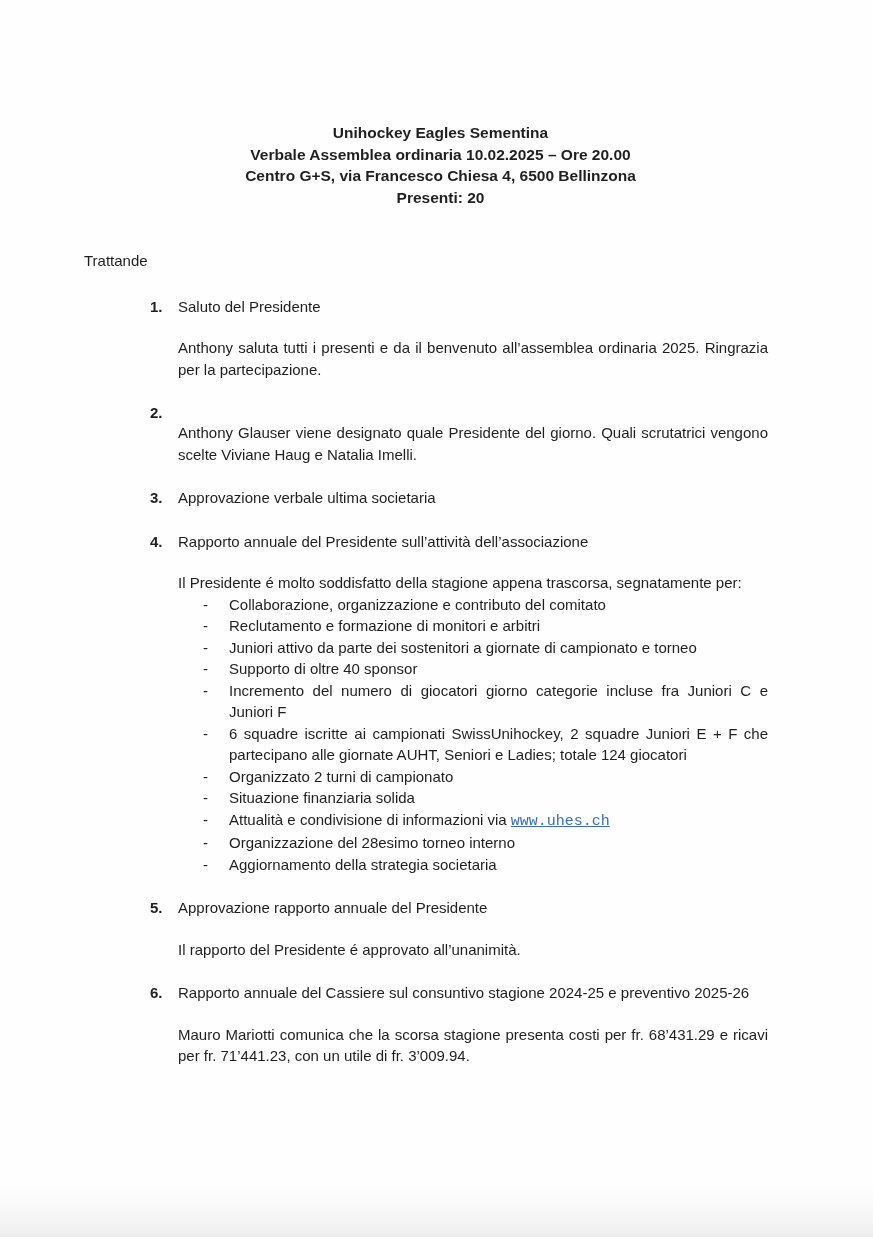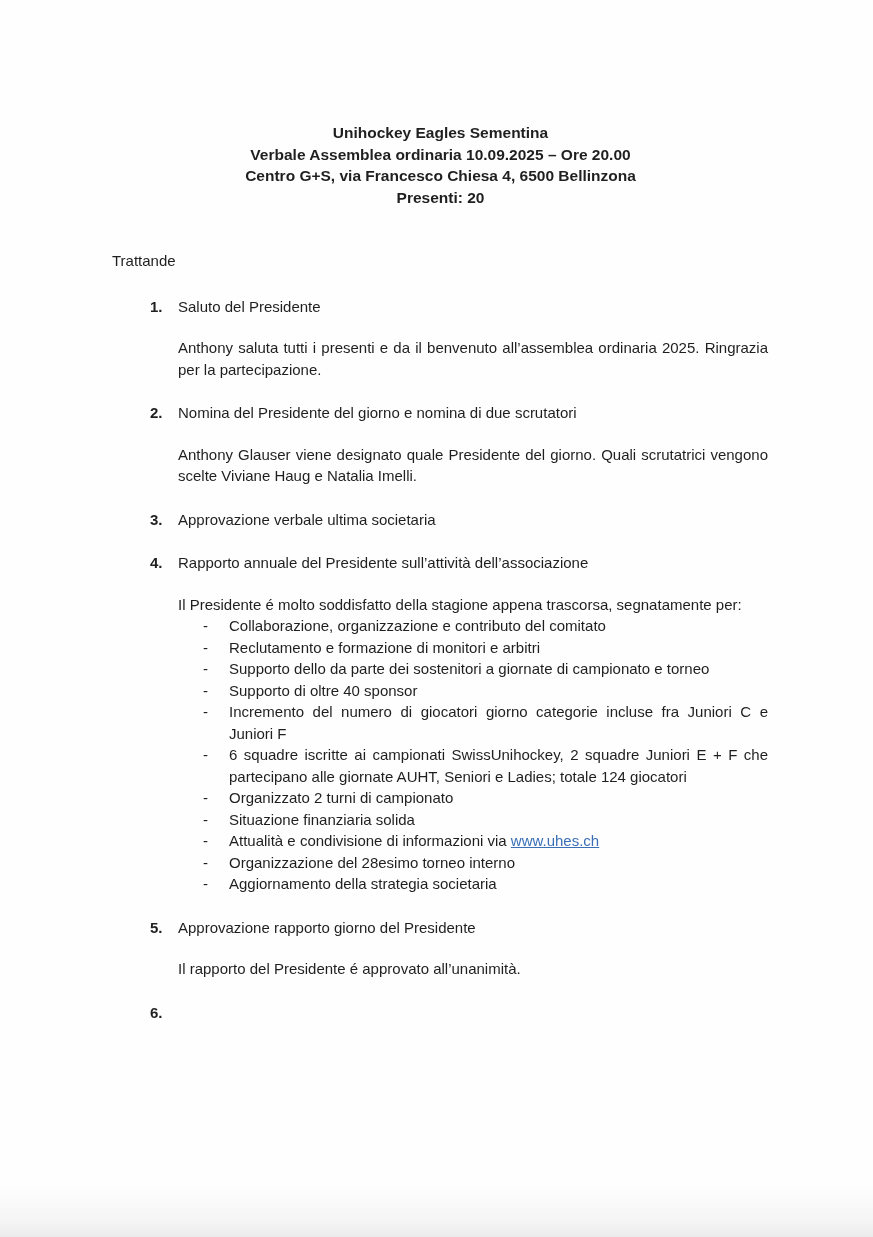--- a/index.html
+++ b/index.html
@@ -19,21 +19,21 @@
   .doc-header {
     padding-top: 122px;
     padding-left: 8px; 
     text-align: center;
     font-weight: bold;
     font-size: 15.5px;
   }
   .doc-header div { white-space: nowrap; }
   .section-label {
     margin-top: 42px;
-    margin-left: 112px;
+    margin-left: 84px;
   }
   .agenda {
     margin-top: 24px;
   }
   .item {
     display: flex;
     margin-bottom: 22px;
   }
   .item-num {
     margin-left: 150px;
@@ -59,59 +59,59 @@
     margin-left: 25px;
     width: 26px;
     flex: 0 0 26px;
   }
   .bullet-text {
     flex: 1;
     text-align: justify;
   }
   .doc-link {
     text-decoration: underline;
+    font-family: Liberation Mono, monospace;
   }
   .bottom-shade {
     position: absolute;
     left: 0;
     bottom: 0;
     width: 100%;
     height: 52px;
     background: linear-gradient(to bottom, rgba(120,120,120,0) 0%, rgba(120,120,120,0.07) 70%, rgba(110,110,110,0.13) 100%);
     pointer-events: none;
   }
 </style>
 </head>
 <body>
 
 <div class="page">
 
   <div class="doc-header">
     <div>Unihockey Eagles Sementina</div>
-    <div>Verbale Assemblea ordinaria 10.09.2025 – Ore 20.00</div>
+    <div>Verbale Assemblea ordinaria 10.02.2025 – Ore 20.00</div>
     <div>Centro G+S, via Francesco Chiesa 4, 6500 Bellinzona</div>
     <div>Presenti: 20</div>
   </div>
 
   <div class="section-label">Trattande</div>
 
   <div class="agenda" id="agenda">
   <div class="item">
     <div class="item-num">1.</div>
     <div class="item-body">
       <div class="item-title">Saluto del Presidente</div>
       <div class="item-text">Anthony saluta tutti i presenti e da il benvenuto all’assemblea ordinaria 2025. Ringrazia per la partecipazione.</div>
 
     </div>
   </div>
 
   <div class="item">
     <div class="item-num">2.</div>
     <div class="item-body">
-      <div class="item-title">Nomina del Presidente del giorno e nomina di due scrutatori</div>
       <div class="item-text">Anthony Glauser viene designato quale Presidente del giorno. Quali scrutatrici vengono scelte Viviane Haug e Natalia Imelli.</div>
 
     </div>
   </div>
 
   <div class="item">
     <div class="item-num">3.</div>
     <div class="item-body">
       <div class="item-title">Approvazione verbale ultima societaria</div>
 
@@ -129,21 +129,21 @@
     <span class="bullet-text">Collaborazione, organizzazione e contributo del comitato</span>
   </div>
 
   <div class="bullet">
     <span class="bullet-dash">-</span>
     <span class="bullet-text">Reclutamento e formazione di monitori e arbitri</span>
   </div>
 
   <div class="bullet">
     <span class="bullet-dash">-</span>
-    <span class="bullet-text">Supporto dello da parte dei sostenitori a giornate di campionato e torneo</span>
+    <span class="bullet-text">Juniori attivo da parte dei sostenitori a giornate di campionato e torneo</span>
   </div>
 
   <div class="bullet">
     <span class="bullet-dash">-</span>
     <span class="bullet-text">Supporto di oltre 40 sponsor</span>
   </div>
 
   <div class="bullet">
     <span class="bullet-dash">-</span>
     <span class="bullet-text">Incremento del numero di giocatori giorno categorie incluse fra Juniori C e Juniori F</span>
@@ -178,25 +178,30 @@
     <span class="bullet-dash">-</span>
     <span class="bullet-text">Aggiornamento della strategia societaria</span>
   </div>
 </div>
     </div>
   </div>
 
   <div class="item">
     <div class="item-num">5.</div>
     <div class="item-body">
-      <div class="item-title">Approvazione rapporto giorno del Presidente</div>
+      <div class="item-title">Approvazione rapporto annuale del Presidente</div>
       <div class="item-text">Il rapporto del Presidente é approvato all’unanimità.</div>
 
     </div>
   </div>
 
   <div class="item">
     <div class="item-num">6.</div>
+    <div class="item-body">
+      <div class="item-title">Rapporto annuale del Cassiere sul consuntivo stagione 2024-25 e preventivo 2025-26</div>
+      <div class="item-text">Mauro Mariotti comunica che la scorsa stagione presenta costi per fr. 68’431.29 e ricavi per fr. 71’441.23, con un utile di fr. 3’009.94.</div>
+
+    </div>
   </div>
 </div>
 
   <div class="bottom-shade"></div>
 </div>
 
 </body></html>

